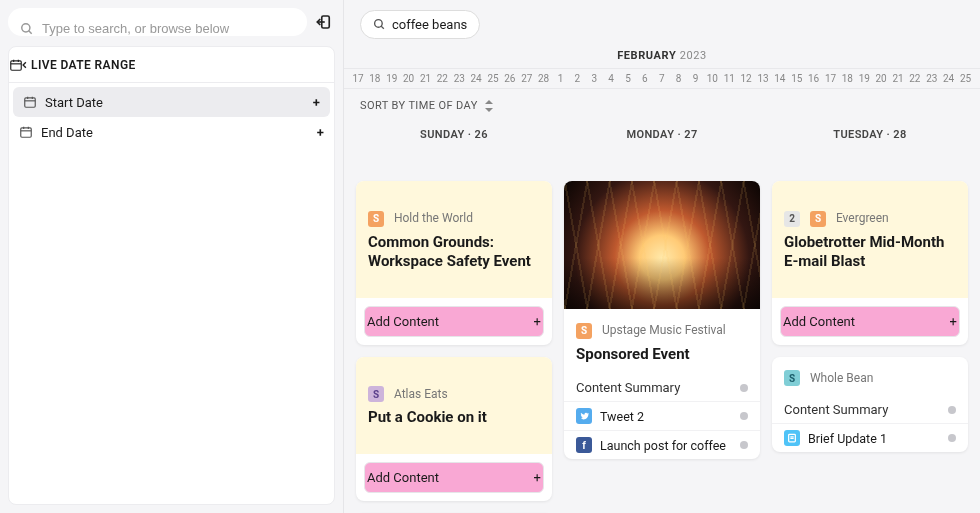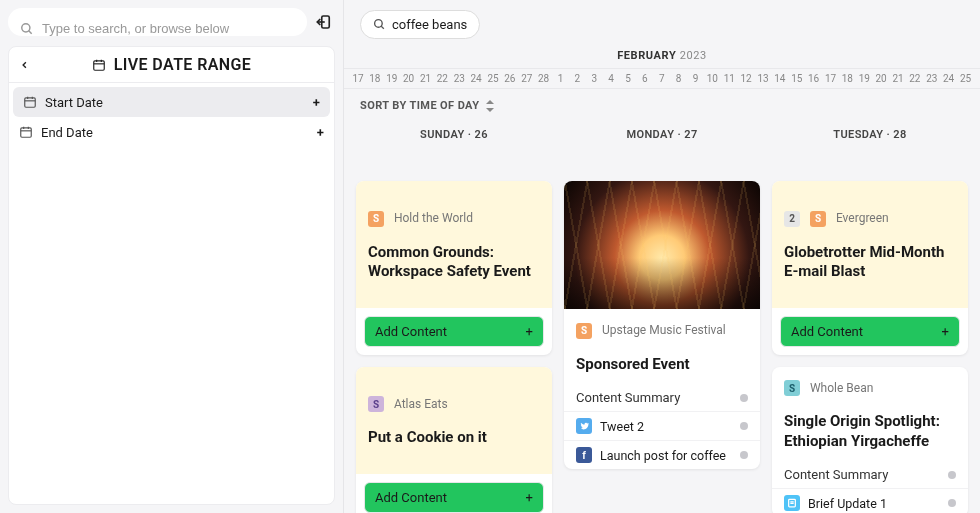--- a/index.html
+++ b/index.html
@@ -54,26 +54,26 @@
     }
     .card-panel {
       background: #fff;
       border-radius: 8px;
       border: 1px solid #ececef;
       flex: 1;
     }
     .live-range-row {
       display: flex;
       align-items: center;
-      justify-content: center;
+      justify-content: flex-start;
       gap: 8px;
       height: 36px;
       border-bottom: 1px solid #ececef;
       position: relative;
-      font-size: 16px;
+      font-size: 12px;
       font-weight: 600;
       letter-spacing: 0.4px;
     }
     .chev-left {
       position: absolute;
       left: 10px;
       top: 50%;
       transform: translateY(-50%);
       cursor: pointer;
     }
@@ -136,21 +136,21 @@
     }
     .day-strip span { width: 16px; text-align: center; }
     .sort-row {
       display: flex;
       align-items: center;
       gap: 6px;
       padding: 10px 16px;
       font-size: 11px;
       letter-spacing: 0.4px;
       color: #555;
-      font-weight: 700;
+      font-weight: 400;
     }
     .columns {
       display: flex;
       gap: 12px;
       padding: 0 12px;
       overflow: hidden;
       height: 100%;
     }
     .col {
       flex: 1;
@@ -188,32 +188,32 @@
       margin-right: 6px;
     }
     .badge-orange { background: #f4a261; }
     .badge-purple { background: #cdb4db; color: #5a3e8b; }
     .badge-teal { background: #80ced6; color: #1b5e6b; }
     .badge-grey { background: #e6e6e6; color: #555; }
     .tag-label { font-size: 12px; color: #777; }
     .card-title {
       font-size: 15px;
       font-weight: 700;
-      margin-top: 16px;
+      margin-top: 6px;
       line-height: 1.3;
     }
     .add-content {
-      background: #22c55e;
+      background: #f9a8d4;
       border: 1px solid #e6e6e9;
       border-radius: 6px;
       margin: 8px;
       display: flex;
       align-items: center;
       justify-content: space-between;
-      padding: 7px 10px;
+      padding: 7px 2px;
       font-size: 13px;
       cursor: pointer;
     }
     .content-summary {
       padding: 6px 12px;
       font-size: 13px;
       display: flex;
       align-items: center;
       justify-content: space-between;
       color: #333;
@@ -476,21 +476,20 @@
         <div class="add-content">
           <span>Add Content</span>
           <span>+</span>
         </div>
       </div>
 
       <div class="card">
         <div class="card-sub">
           <span class="tag-badge badge-teal">S</span>
           <span class="tag-label">Whole Bean</span>
-          <div class="card-title">Single Origin Spotlight: Ethiopian Yirgacheffe</div>
         </div>
         <div class="content-summary">
           <span>Content Summary</span>
           <span class="dot-grey"></span>
         </div>
         <div class="content-item">
           <span class="social-badge doc">
             <svg width="10" height="10" viewBox="0 0 24 24" fill="none" stroke="#fff" stroke-width="3">
                 <rect x="4" y="3" width="16" height="18" rx="2"></rect>
                 <line x1="8" y1="9" x2="16" y2="9"></line>

